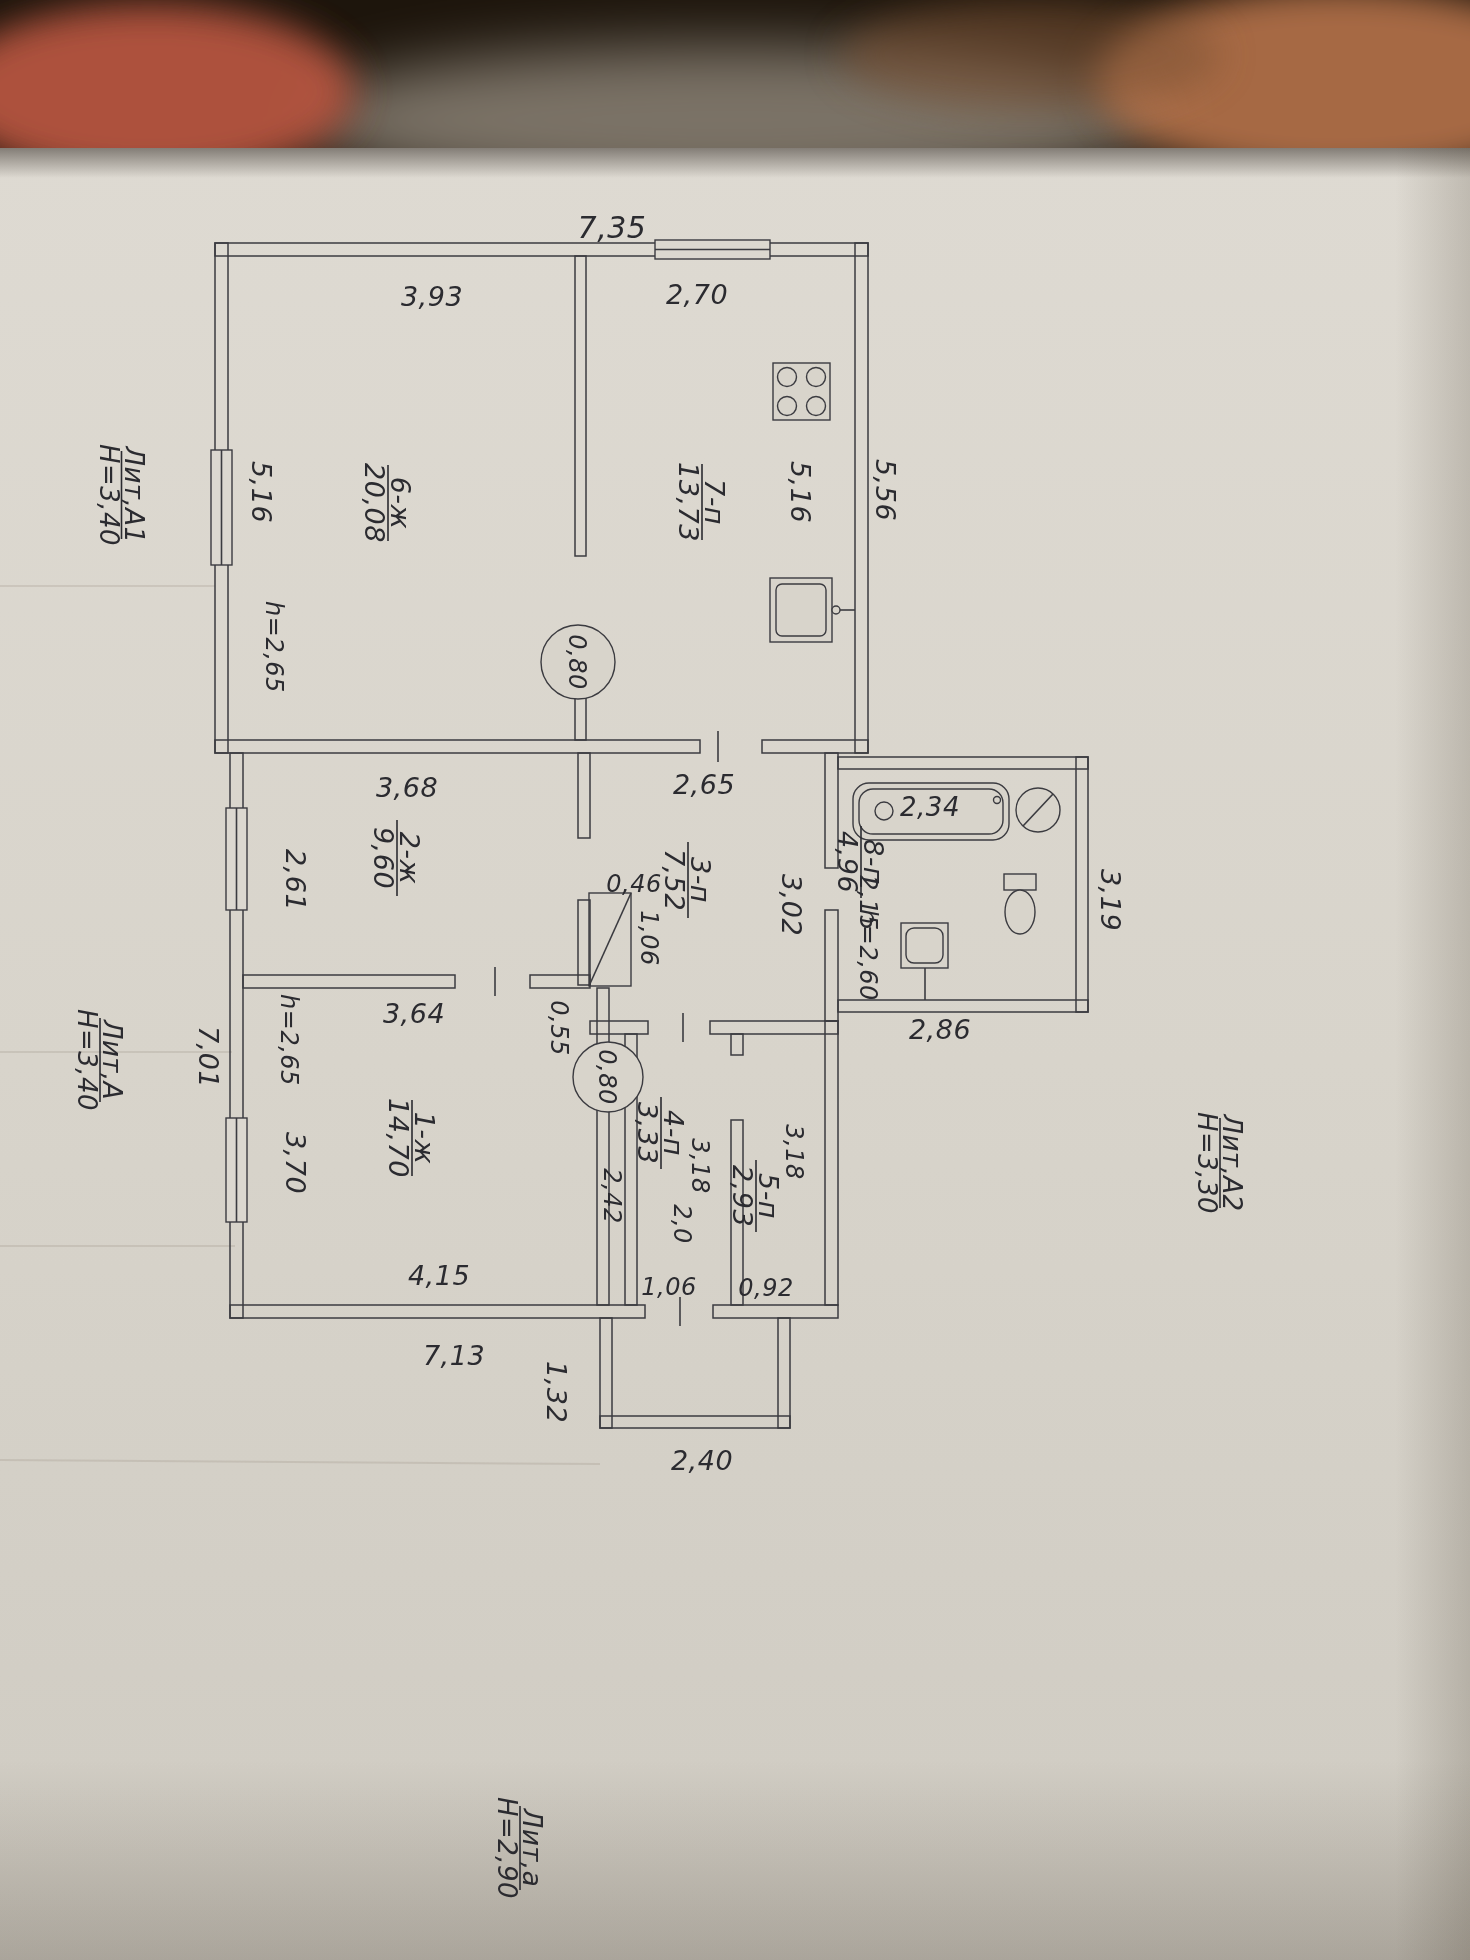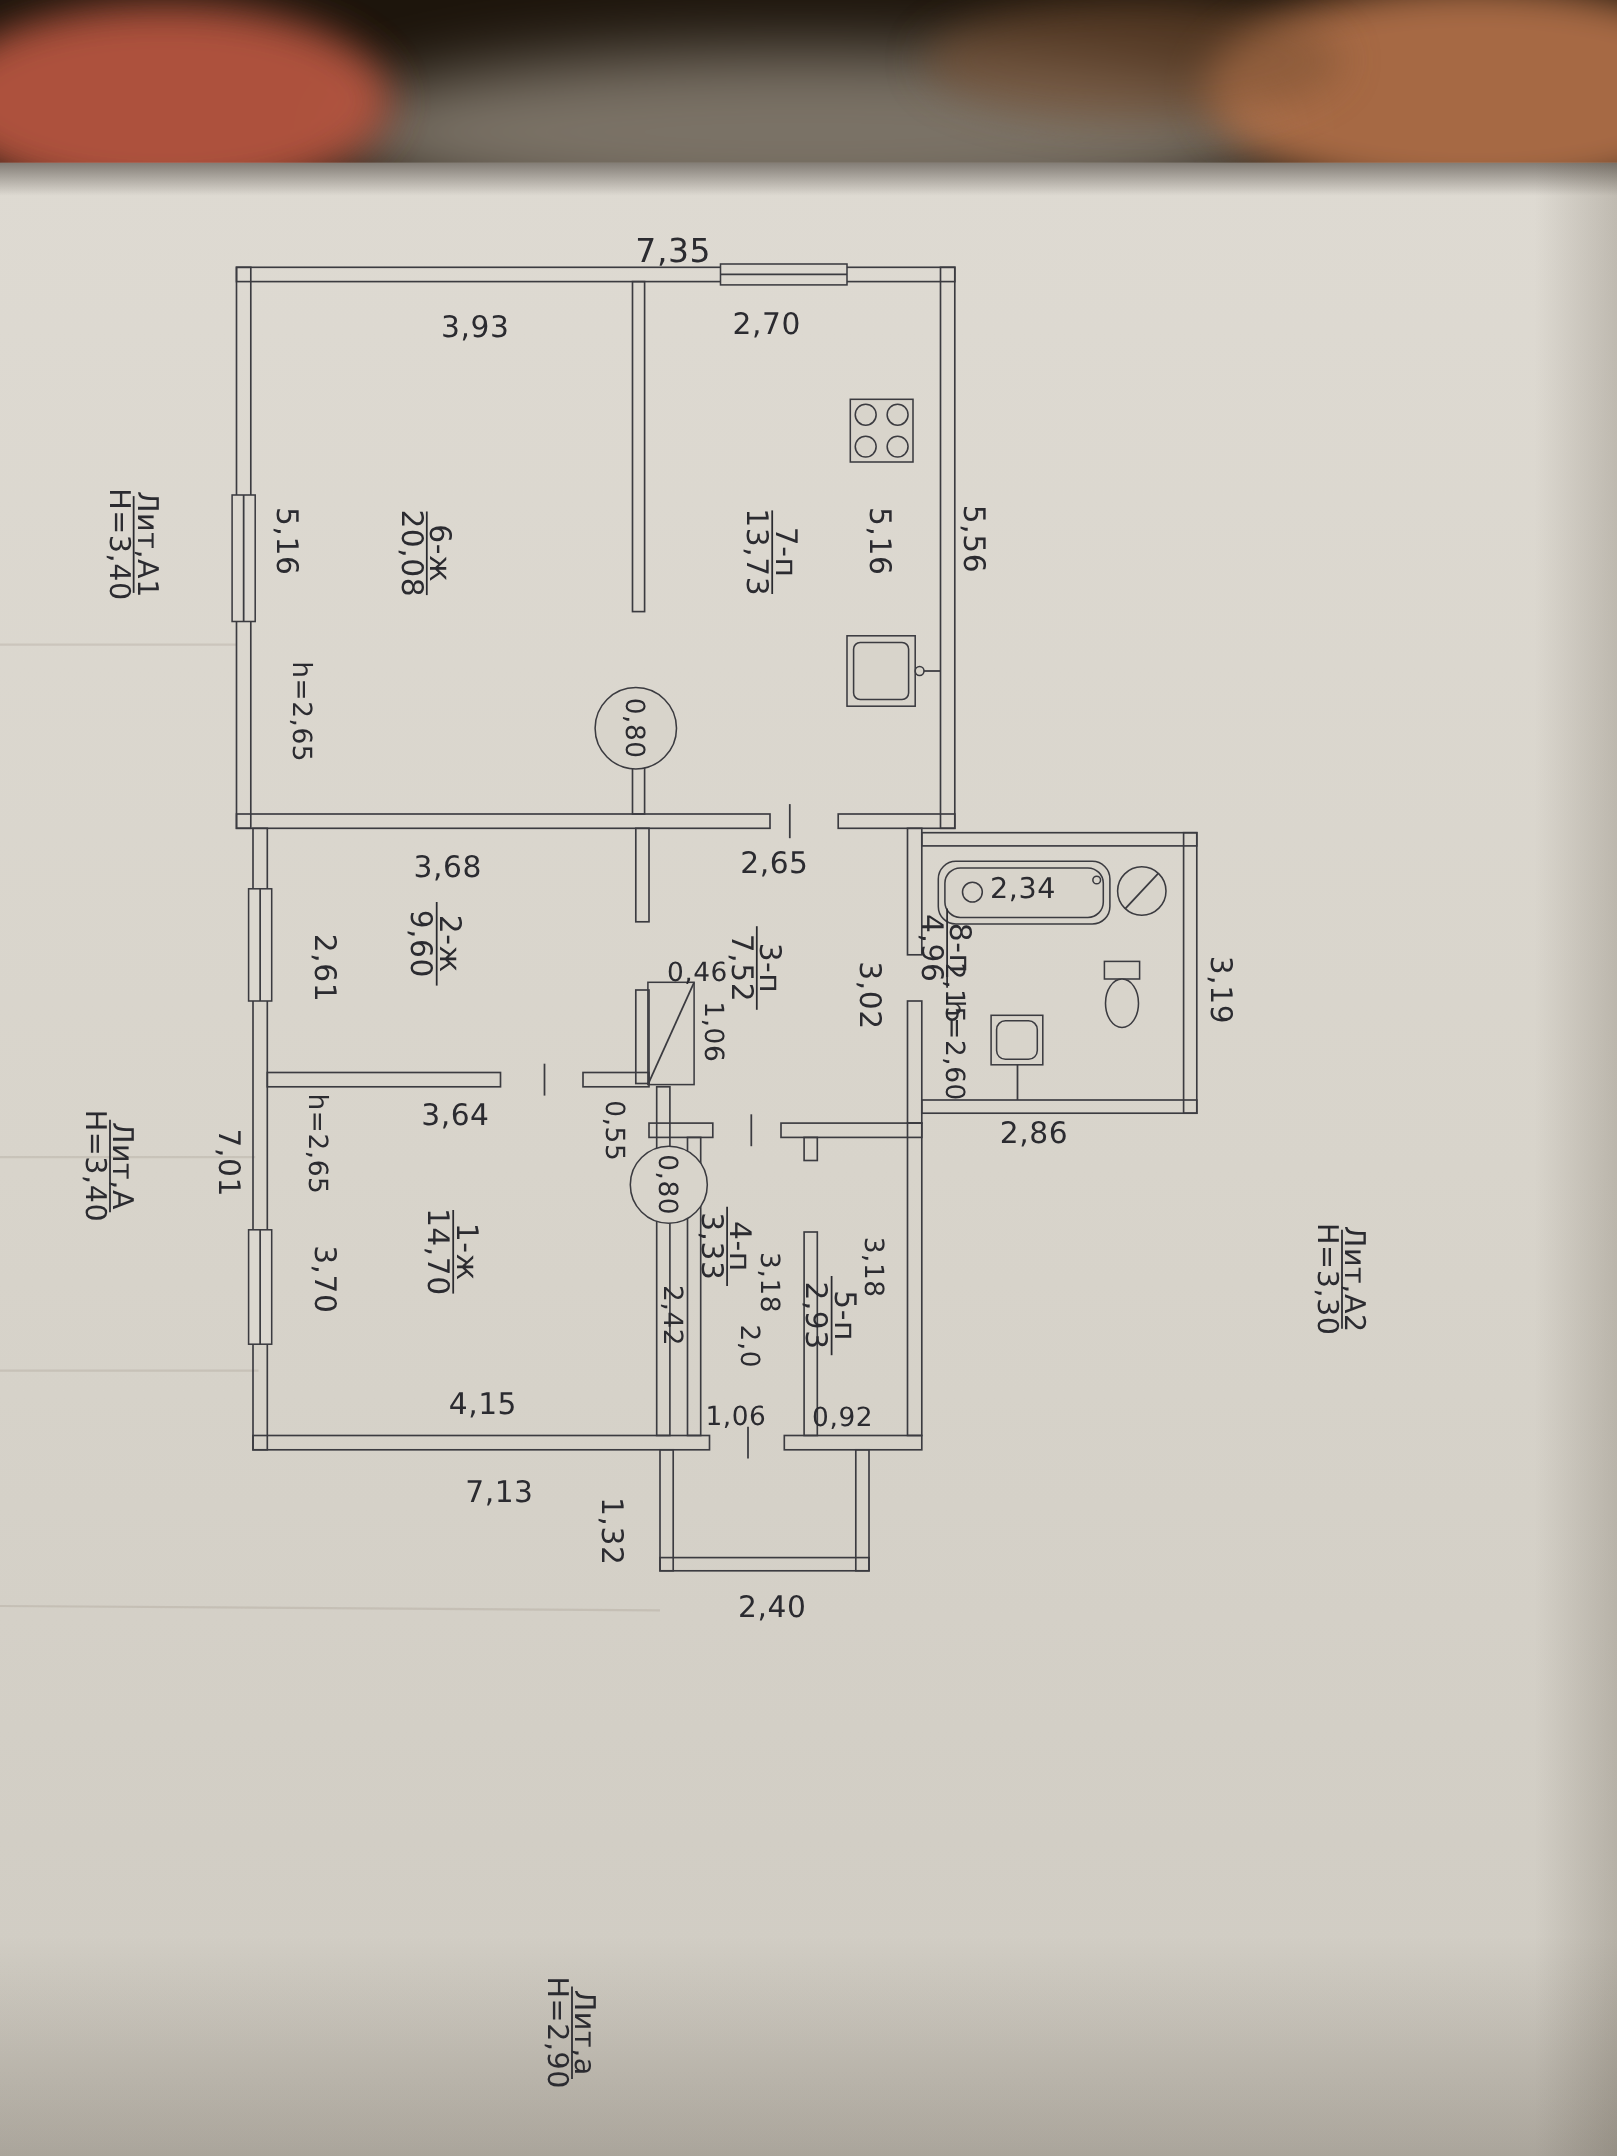--- a/index.html
+++ b/index.html
@@ -1,16 +1,16 @@
 <!DOCTYPE html>
 <html><head>
 <meta charset="utf-8">
 <style>
   html,body{margin:0;padding:0;background:#0f0b07;}
-  .stage{width:1470px;height:1960px;position:relative;overflow:hidden;}
+  .stage{width:1470px;height:1960px;position:relative;overflow:hidden;font-style:italic;}
   svg{display:block;width:1470px;height:1960px;}
   text{font-family:"DejaVu Sans","Liberation Sans",sans-serif;fill:#2b2b30;font-size:27px;letter-spacing:.5px;}
   text.sm{font-size:24px}
   text.lg{font-size:30px}
   text.b{font-size:26px}
   .wall{fill:none;stroke:#3b3b40;stroke-width:1.5}
   .fix{fill:#d8d4cb;stroke:#3b3b40;stroke-width:1.4}
   .fixn{fill:none;stroke:#3b3b40;stroke-width:1.4}
   .sep{stroke:#2b2b30;stroke-width:1.6}
   .tick{stroke:#3b3b40;stroke-width:1.6}

